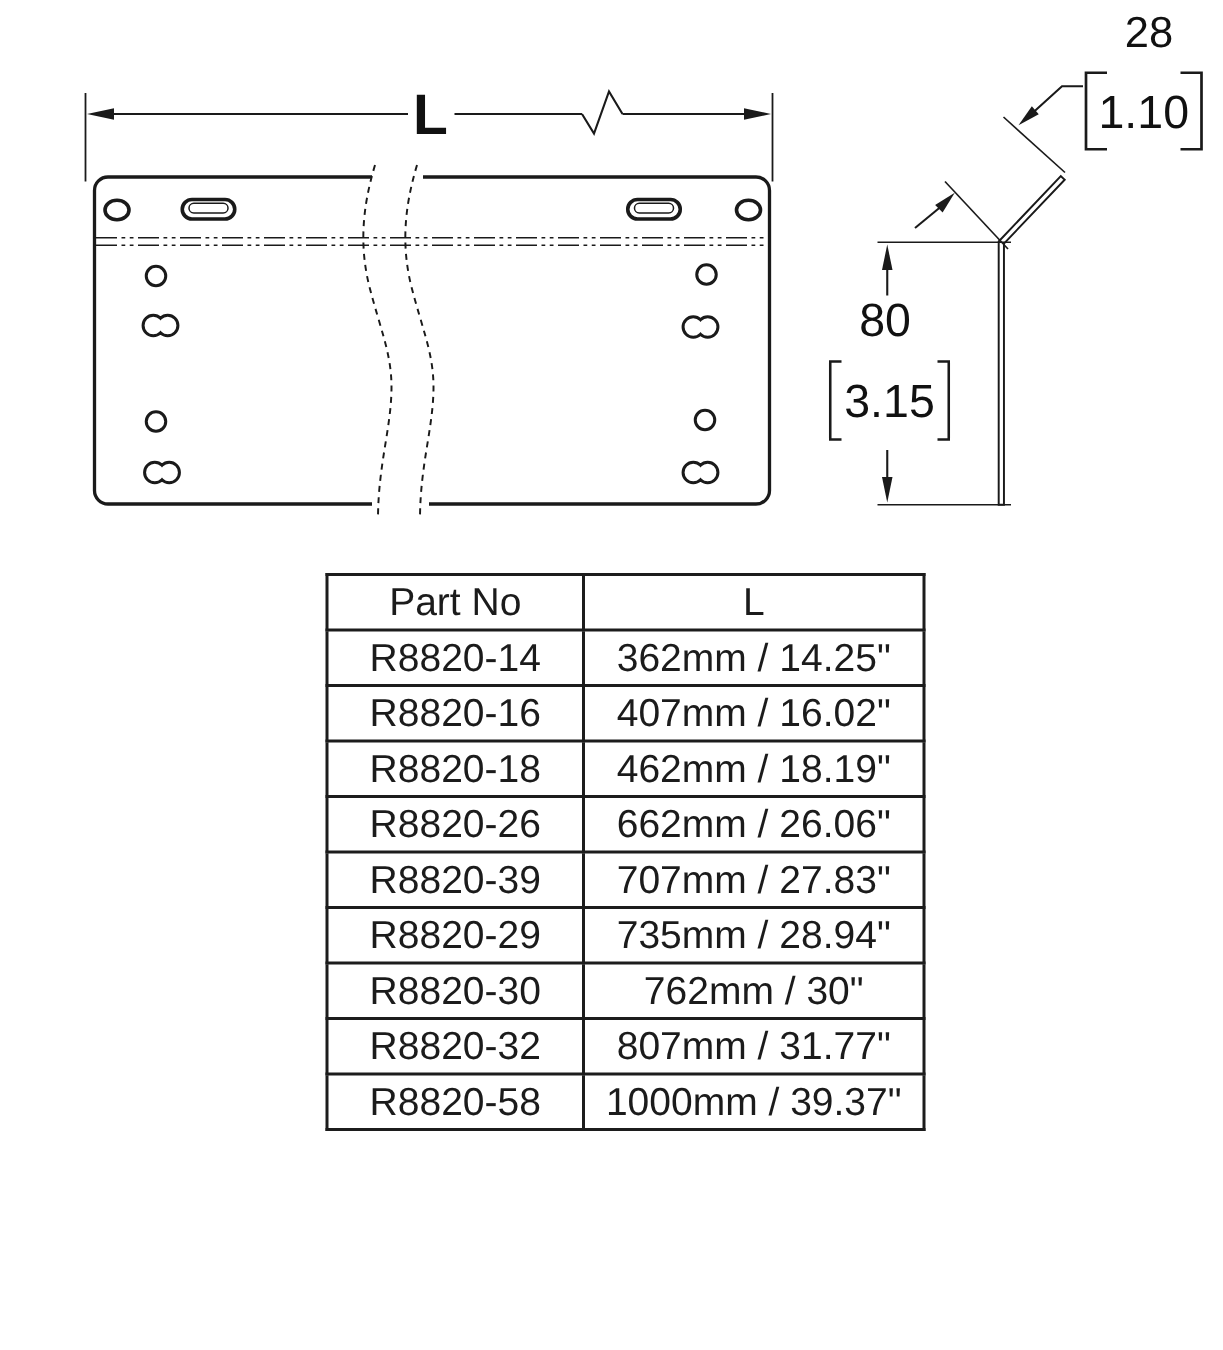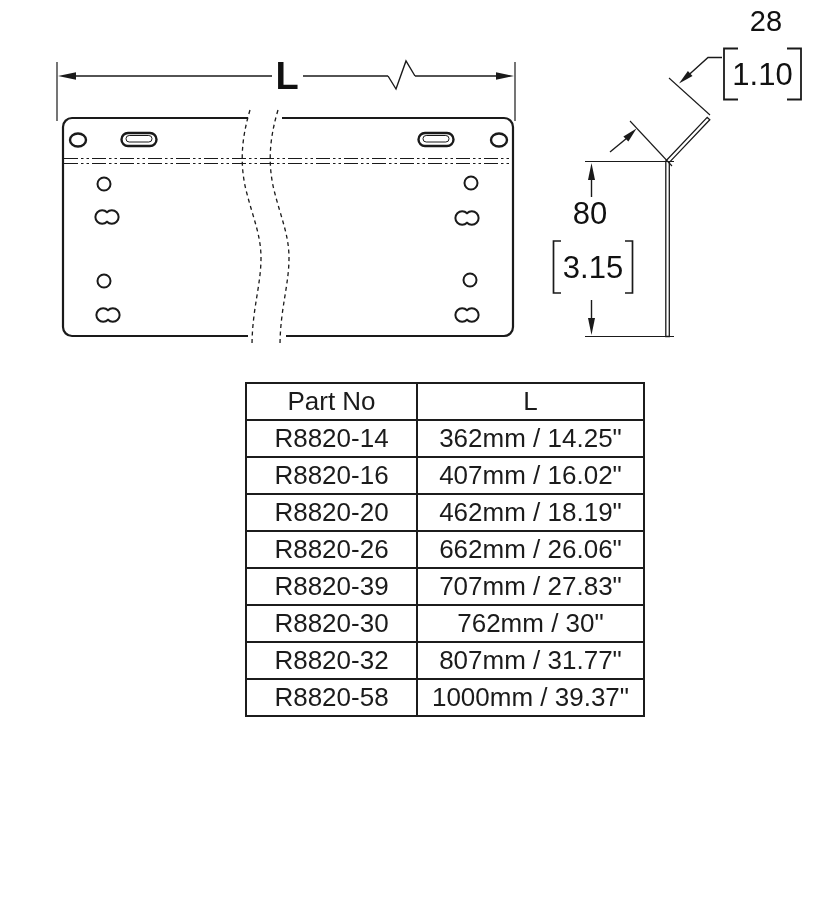--- a/index.html
+++ b/index.html
@@ -8,21 +8,21 @@
     font-family:"Liberation Sans",sans-serif;color:#1b1b1b;
   }
   .drawing{position:absolute;left:0;top:0;}
   svg text{font-family:"Liberation Sans",sans-serif;fill:#111;}
   .dimtext{font-size:31px;}
   .dimtext-sm{font-size:29px;}
   .dimL{font-size:38px;font-weight:bold;}
   table.spec{
     position:absolute;left:217px;top:382px;
     border-collapse:collapse;table-layout:fixed;width:398px;
-    font-size:26px;color:#1b1b1b;background:#fff;margin-left:28px;
+    font-size:26px;color:#1b1b1b;background:#fff;
   }
   table.spec th,table.spec td{
     border:2px solid #1c1c1c;height:35px;padding:0;
     text-align:center;vertical-align:middle;font-weight:normal;
     white-space:nowrap;overflow:hidden;
   }
   table.spec col.c1{width:171px;}
   table.spec col.c2{width:227px;}
 </style>
 </head>
@@ -138,30 +138,34 @@
   <tbody>
     <tr>
       <td>R8820-14</td>
       <td>362mm / 14.25"</td>
     </tr>
     <tr>
       <td>R8820-16</td>
       <td>407mm / 16.02"</td>
     </tr>
     <tr>
-      <td>R8820-20</td>
+      <td>R8820-18</td>
       <td>462mm / 18.19"</td>
     </tr>
     <tr>
       <td>R8820-26</td>
       <td>662mm / 26.06"</td>
     </tr>
     <tr>
       <td>R8820-39</td>
       <td>707mm / 27.83"</td>
+    </tr>
+    <tr>
+      <td>R8820-29</td>
+      <td>735mm / 28.94"</td>
     </tr>
     <tr>
       <td>R8820-30</td>
       <td>762mm / 30"</td>
     </tr>
     <tr>
       <td>R8820-32</td>
       <td>807mm / 31.77"</td>
     </tr>
     <tr>

